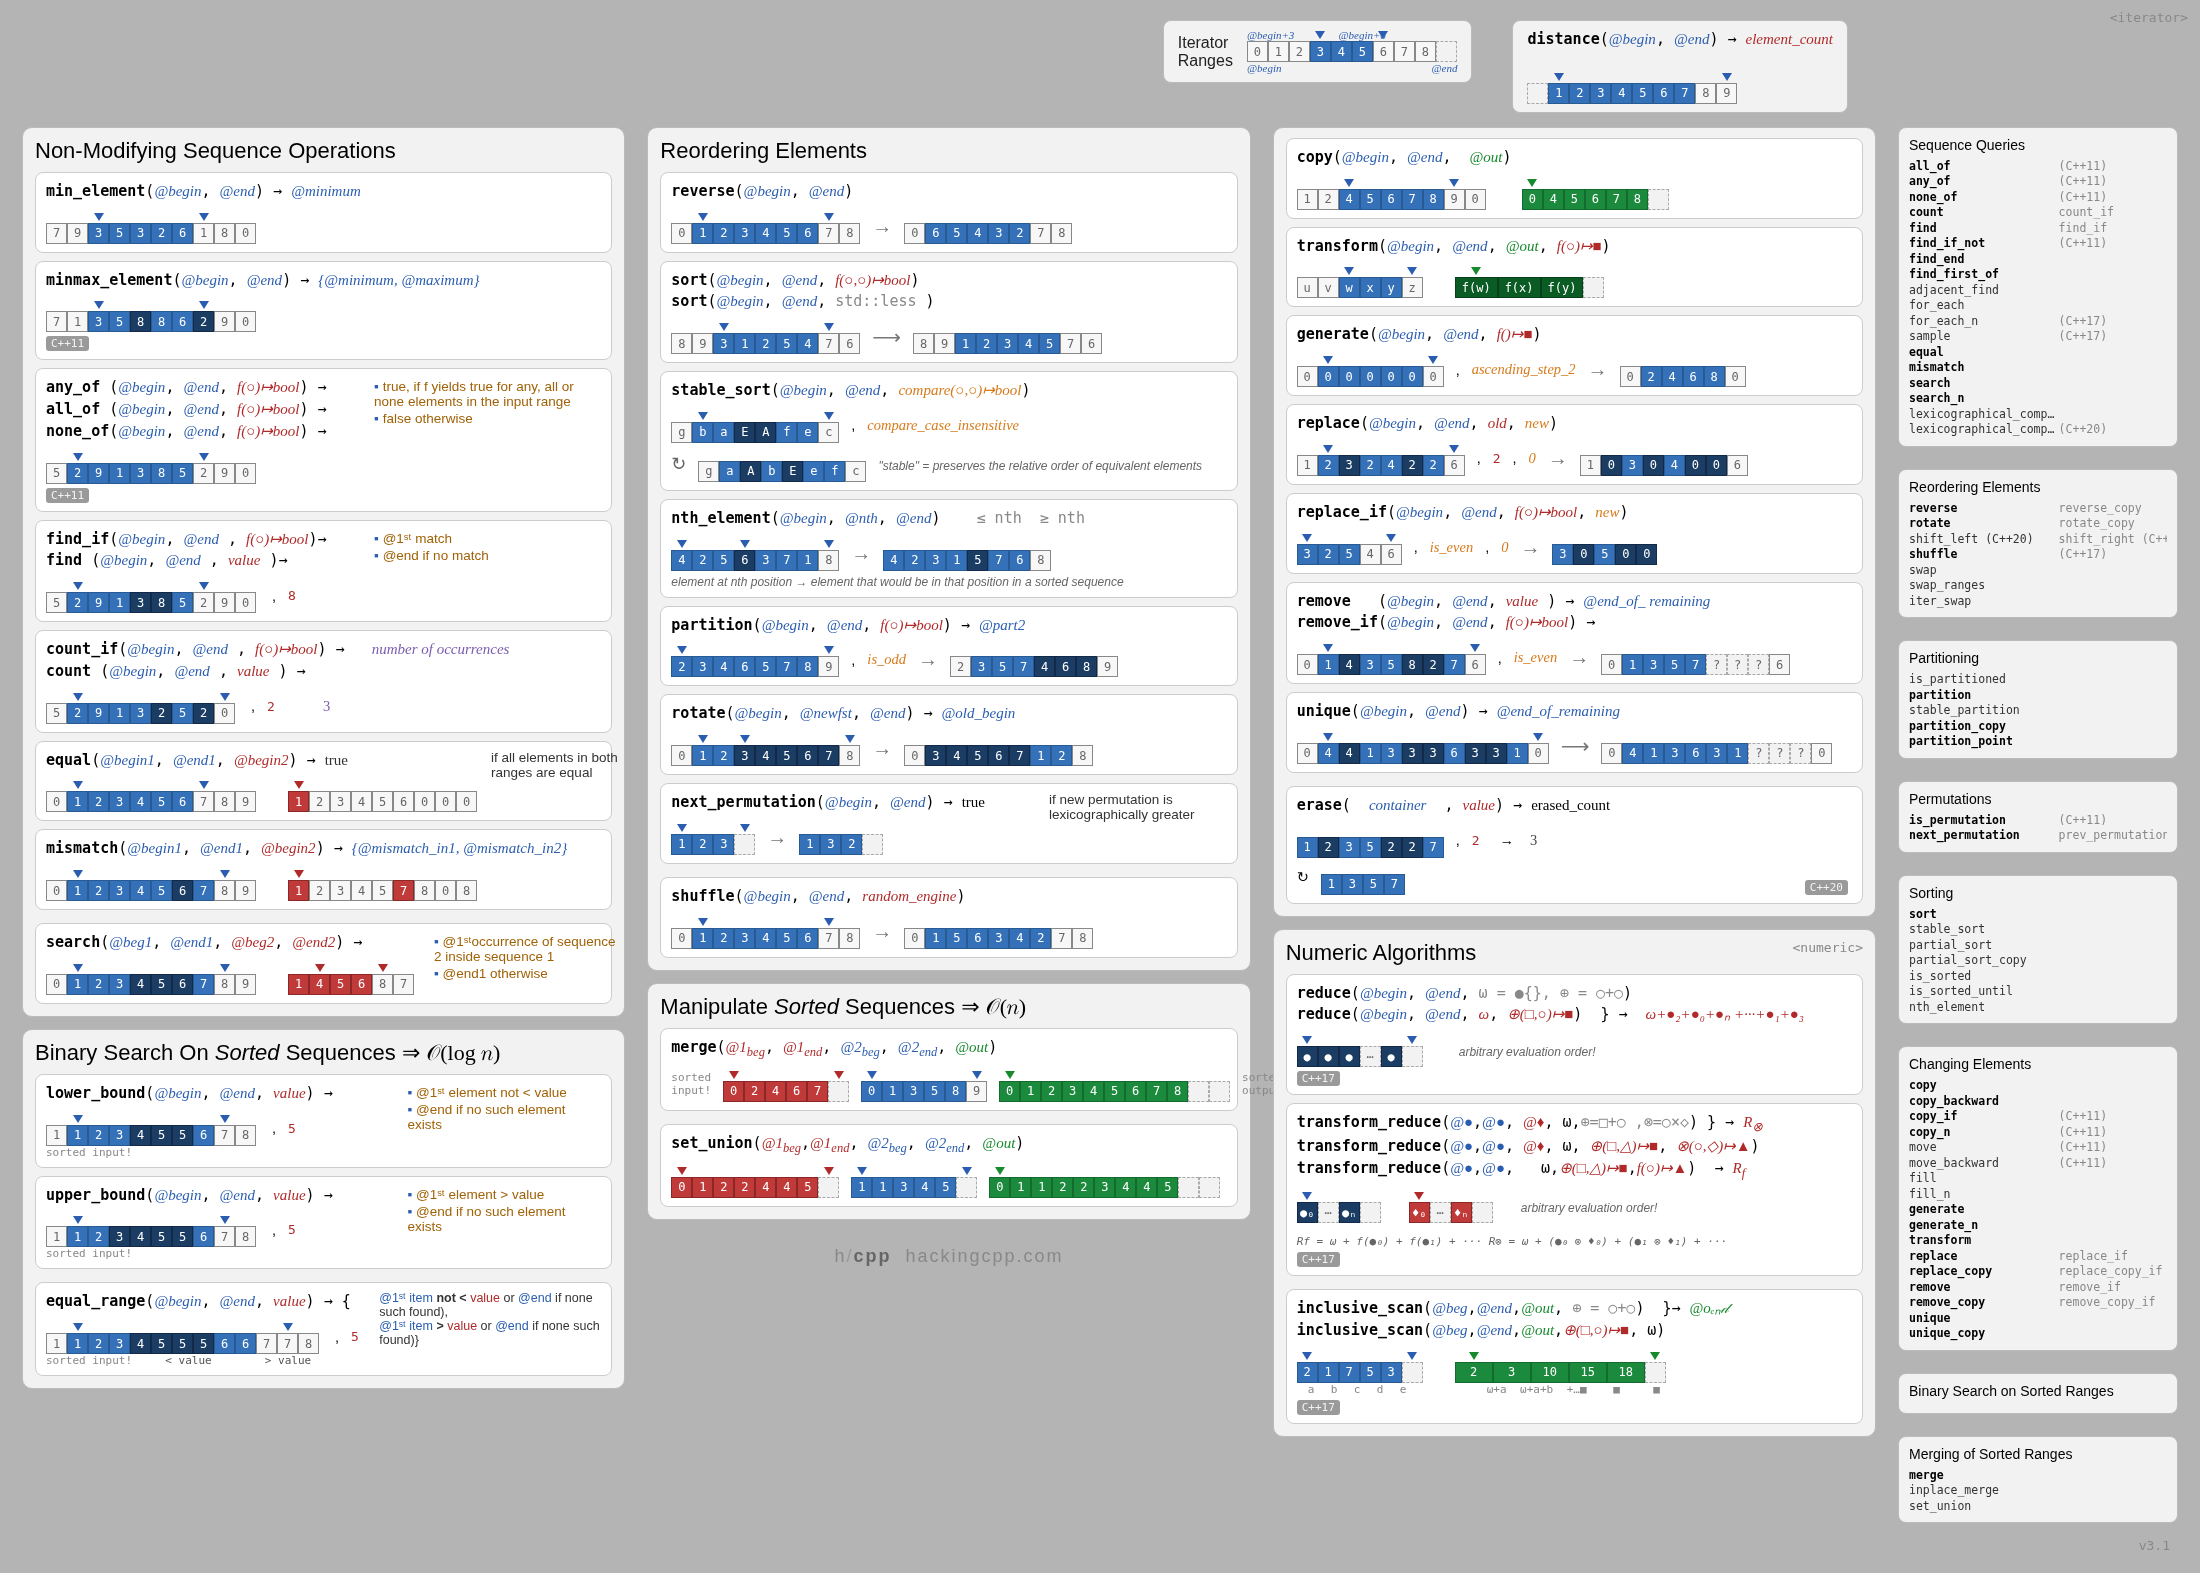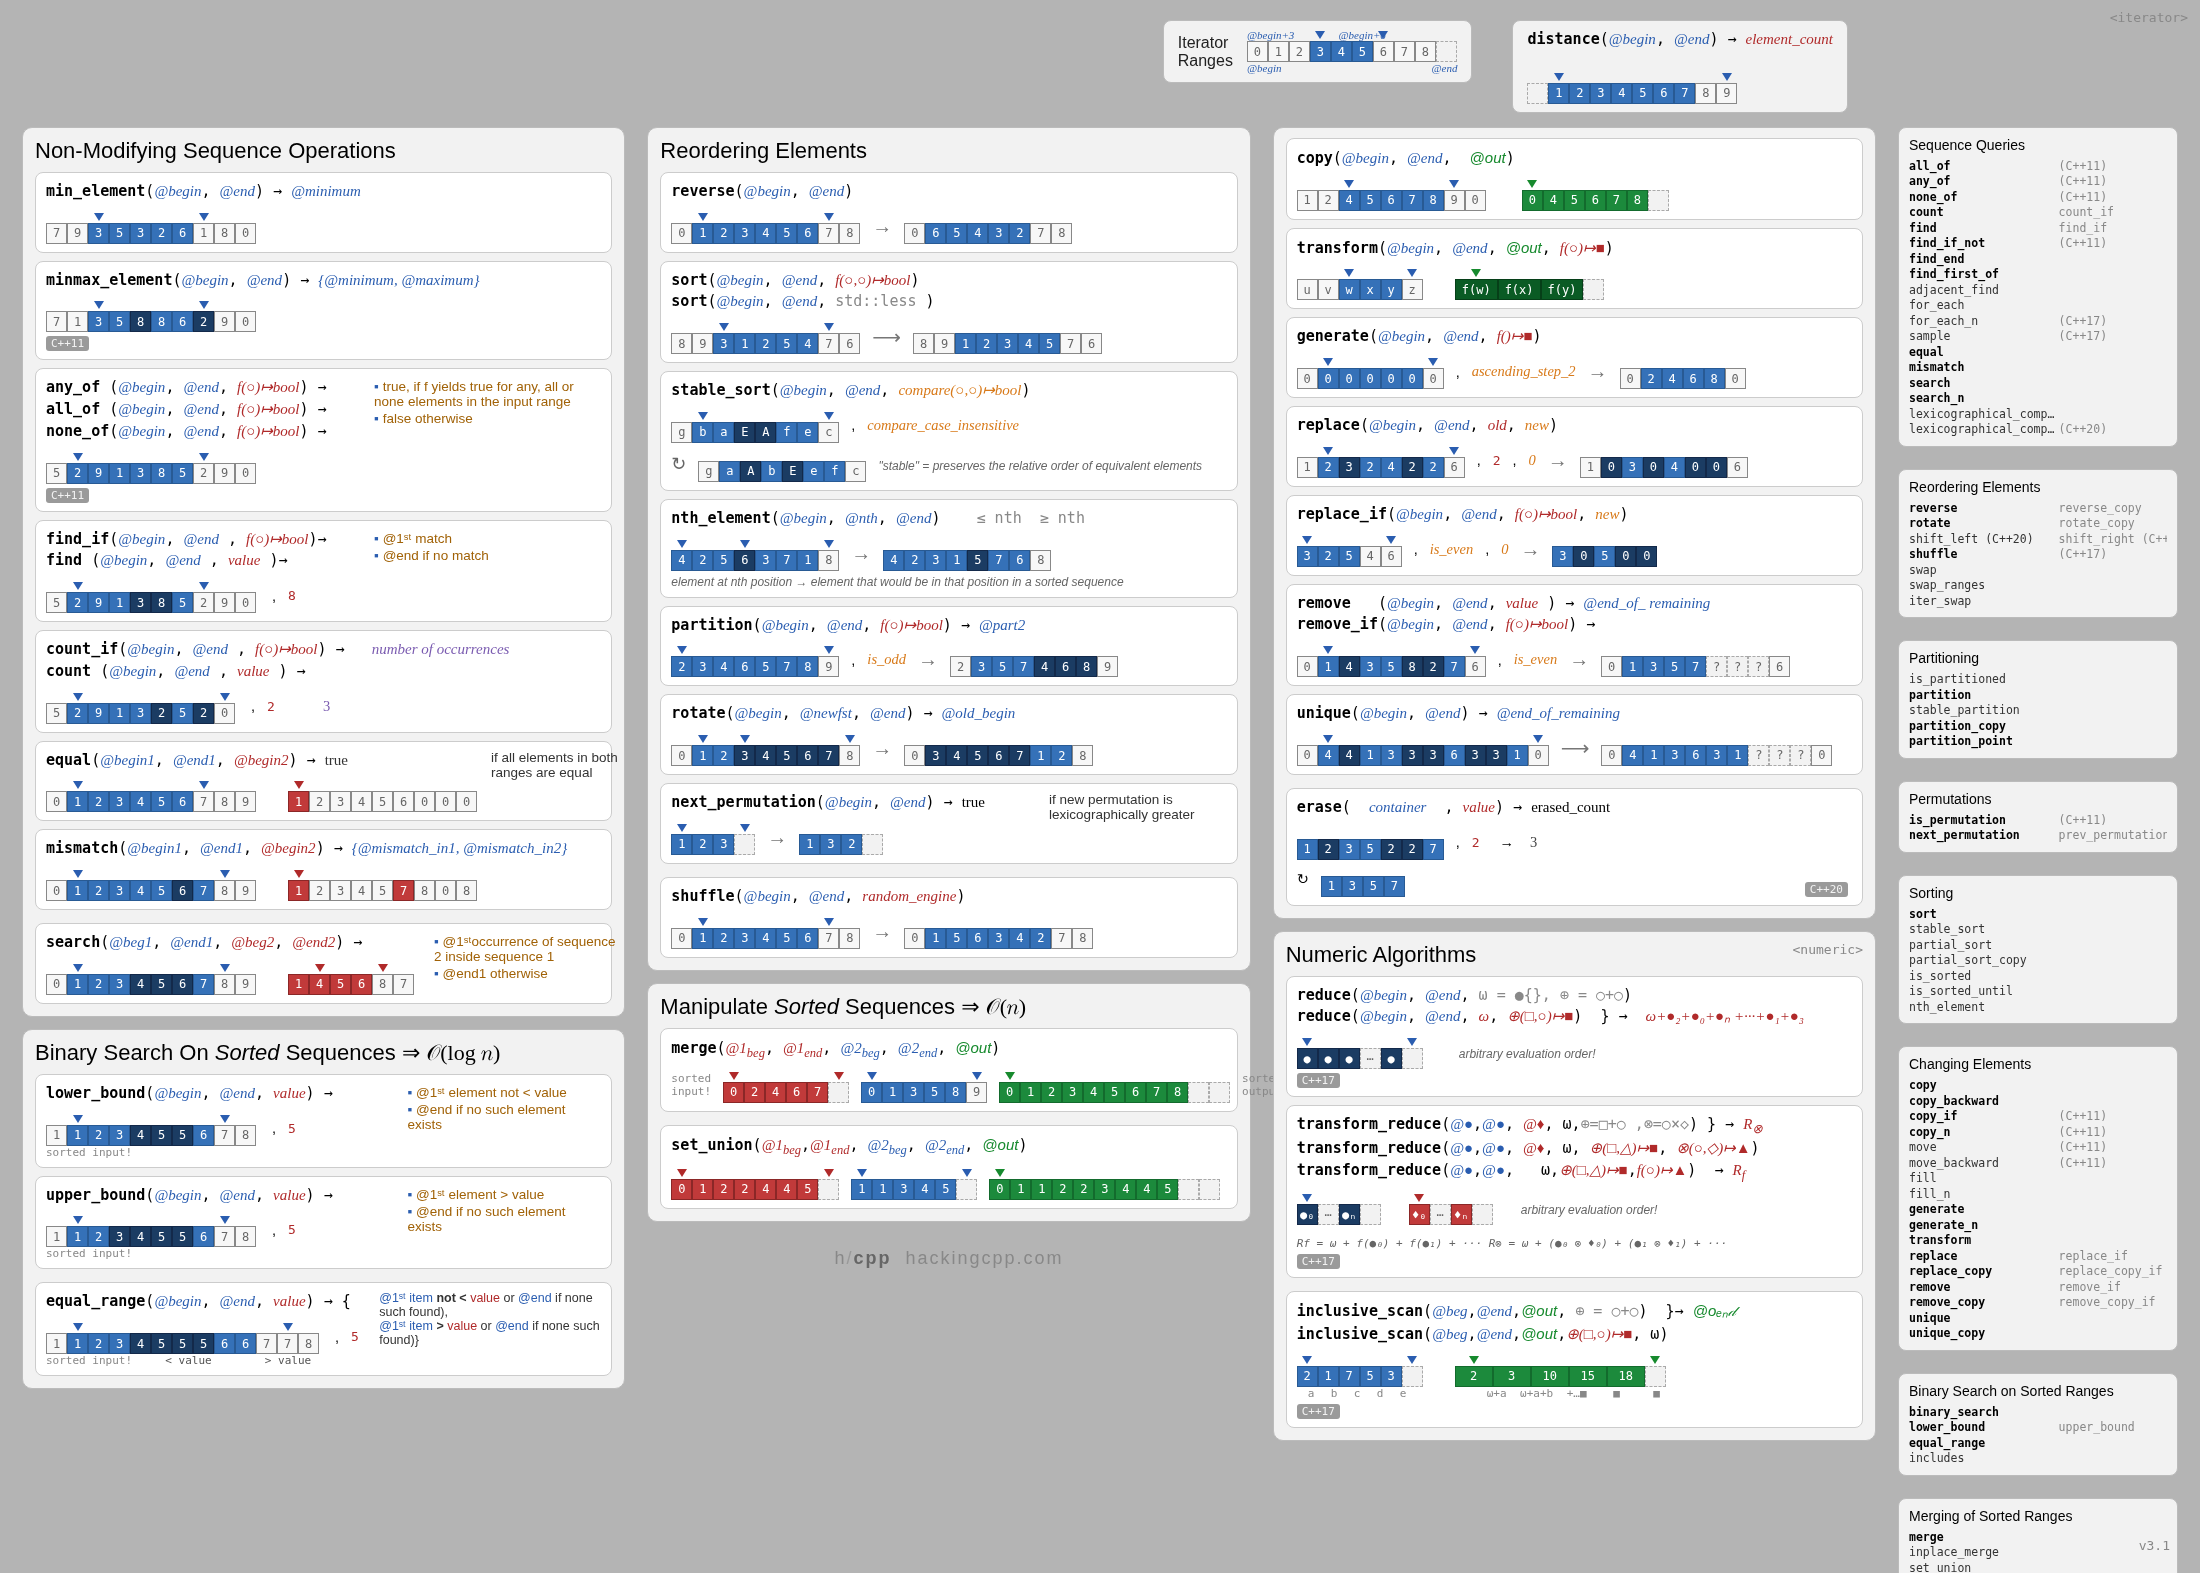--- a/index.html
+++ b/index.html
@@ -37,21 +37,21 @@
     padding: 8px 10px; margin-bottom: 8px; position: relative;
     font-size: 14.5px;
   }
   .card:last-child { margin-bottom: 0; margin-top: 13px; }
   .sig { font-family: "Consolas","Menlo",monospace; font-size: 15px; line-height:1.45; }
   .sig .fn { font-weight: bold; color: #000; }
   .sig .it { color: #2a5db0; font-style: italic; font-family: "Georgia",serif;}
   .sig .ret { color: #2a5db0; font-style: italic; font-family: "Georgia",serif;}
   .sig .it2 { color: #b02a2a; font-style: italic; font-family: "Georgia",serif;}
   .sig .ret2 { color: #b02a2a; font-style: italic; font-family: "Georgia",serif;}
-  .sig .out { color: #178a2e; font-style: italic; font-family: Liberation Sans, sans-serif;}
+  .sig .out { color: #178a2e; font-style: italic; font-family: Liberation Serif, serif;}
   .sig .fobj { color: #b02a2a; font-family: "Georgia",serif; font-style:italic;}
   .sig .arrw::before { content: "  →  "; color:#000; }
   .sig .gray { color:#888; }
   .tag {
     display:inline-block; background:#9a9a9a; color:#f2f2f2; font-family:"Consolas",monospace;
     font-size:11px; padding:1px 5px; border-radius:3px; margin-top:4px; margin-right:4px;
   }
   .hdrlabel { color:#888; font-family:"Consolas",monospace; font-size:13px; position:absolute; right:12px; top:10px;}
   .diagram { margin-top:6px; display:flex; align-items:center; gap:12px; }
   .cells { display:flex; }
@@ -1304,38 +1304,20 @@
             <span></span>
           </div>
           <div class="row bold">
             <span>unique_copy</span>
             <span></span>
           </div>
         </div>
       </div>
   <div class="listblock">
         <h5>Binary Search on Sorted Ranges</h5>
-        <div>
-          <div class="row bold">
-            <span>binary_search</span>
-            <span></span>
-          </div>
-          <div class="row bold">
-            <span>lower_bound</span>
-            <span>upper_bound</span>
-          </div>
-          <div class="row bold">
-            <span>equal_range</span>
-            <span></span>
-          </div>
-          <div class="row">
-            <span>includes</span>
-            <span></span>
-          </div>
-        </div>
       </div>
   <div class="listblock">
         <h5>Merging of Sorted Ranges</h5>
         <div>
           <div class="row bold">
             <span>merge</span>
             <span></span>
           </div>
           <div class="row">
             <span>inplace_merge</span>

